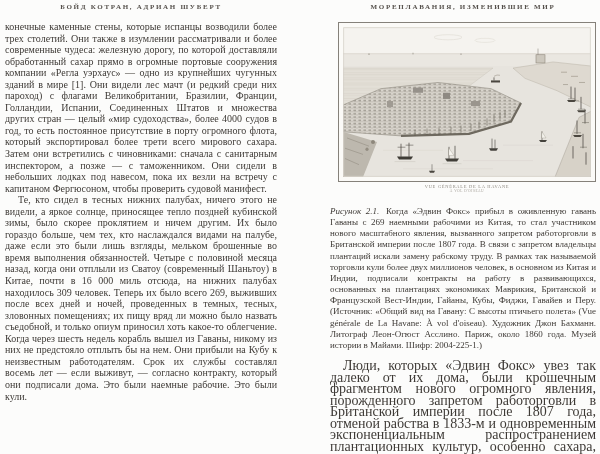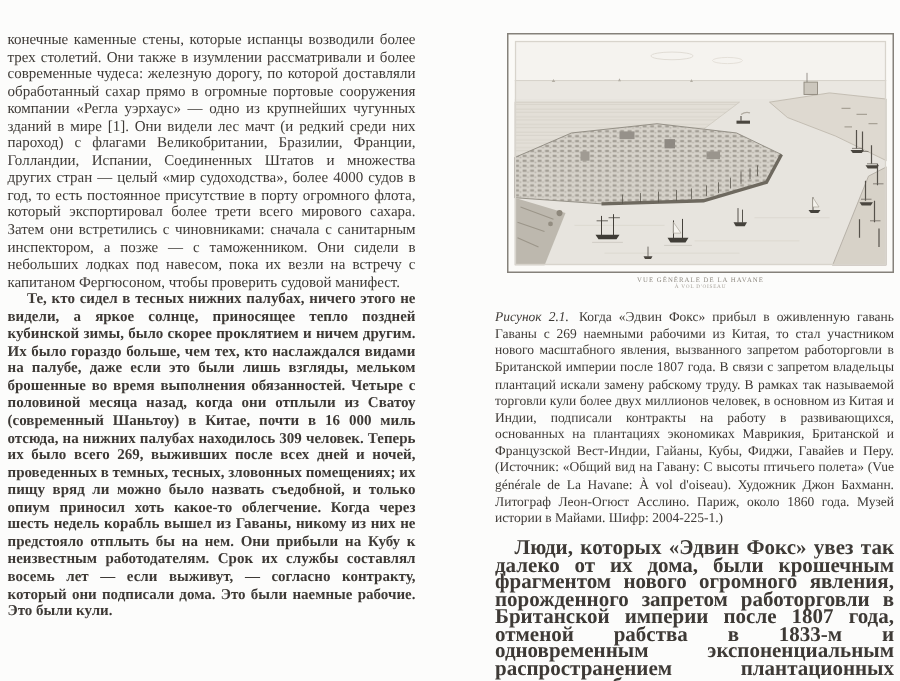--- a/index.html
+++ b/index.html
@@ -20,21 +20,21 @@
     color:#55504b; text-align:center; white-space:nowrap; overflow:hidden;
   }
   .page-left  .running-head { left:5px;  width:272px; }
   .page-right .running-head { left:30px; width:266px; }
 
   .text-block { position:absolute; top:21px; left:5px; width:272px; }
   .body-par {
     margin:0; font-size:10px; line-height:11.55px;
     text-align:justify; hyphens:auto;
   }
-  .indent { text-indent:13px;font-weight:bold; }
+  .indent { text-indent:13px; }
 
   .folio {
     position:absolute; bottom:5px; font-size:11.5px;
     text-align:center; color:#45413c;
   }
   .page-left  .folio { left:5px;  width:272px; }
   .page-right .folio { left:30px; width:266px; }
 
   .plate { position:absolute; top:22px; left:38px; width:258px; margin:0; }
   .plate-frame {
@@ -57,27 +57,29 @@
   .caption em { margin-right:2px; }
 
   .right-body { position:absolute; top:360px; left:30px; width:266px; font-size:14px; }
 </style>
 </head>
 <body>
 
 <div class="spread">
 
   <section class="page page-left">
+    <div class="running-head">БОЙД КОТРАН, АДРИАН ШУБЕРТ</div>
     <div class="text-block">
       <p class="body-par">конечные каменные стены, которые испанцы возводили более трех столетий. Они также в изумлении рассматривали и более современные чудеса: железную дорогу, по которой доставляли обработанный сахар прямо в огромные портовые сооружения компании «Регла уэрхаус» — одно из крупнейших чугунных зданий в мире [1]. Они видели лес мачт (и редкий среди них пароход) с флагами Великобритании, Бразилии, Франции, Голландии, Испании, Соединенных Штатов и множества других стран — целый «мир судоходства», более 4000 судов в год, то есть постоянное присутствие в порту огромного флота, который экспортировал более трети всего мирового сахара. Затем они встретились с чиновниками: сначала с санитарным инспектором, а позже — с таможенником. Они сидели в небольших лодках под навесом, пока их везли на встречу с капитаном Фергюсоном, чтобы проверить судовой манифест.</p>
       <p class="body-par indent">Те, кто сидел в тесных нижних палубах, ничего этого не видели, а яркое солнце, приносящее тепло поздней кубинской зимы, было скорее проклятием и ничем другим. Их было гораздо больше, чем тех, кто наслаждался видами на палубе, даже если это были лишь взгляды, мельком брошенные во время выполнения обязанностей. Четыре с половиной месяца назад, когда они отплыли из Сватоу (современный Шаньтоу) в Китае, почти в 16 000 миль отсюда, на нижних палубах находилось 309 человек. Теперь их было всего 269, выживших после всех дней и ночей, проведенных в темных, тесных, зловонных помещениях; их пищу вряд ли можно было назвать съедобной, и только опиум приносил хоть какое-то облегчение. Когда через шесть недель корабль вышел из Гаваны, никому из них не предстояло отплыть бы на нем. Они прибыли на Кубу к неизвестным работодателям. Срок их службы составлял восемь лет — если выживут, — согласно контракту, который они подписали дома. Это были наемные рабочие. Это были кули.</p>
     </div>
   </section>
 
   <section class="page page-right">
+    <div class="running-head">МОРЕПЛАВАНИЯ, ИЗМЕНИВШИЕ МИР</div>
 
     <figure class="plate">
       <div class="plate-frame">
         <svg viewBox="0 0 248 146" preserveAspectRatio="none">
           <defs>
             <pattern id="cityPat" width="5" height="3.2" patternUnits="userSpaceOnUse">
               <rect width="5" height="3.2" fill="#d8d4cc"></rect>
               <rect x="0.4" y="0.5" width="2.6" height="1.6" fill="#a49f96"></rect>
               <rect x="3.4" y="1.8" width="1.2" height="1" fill="#b7b2a9"></rect>
             </pattern>

